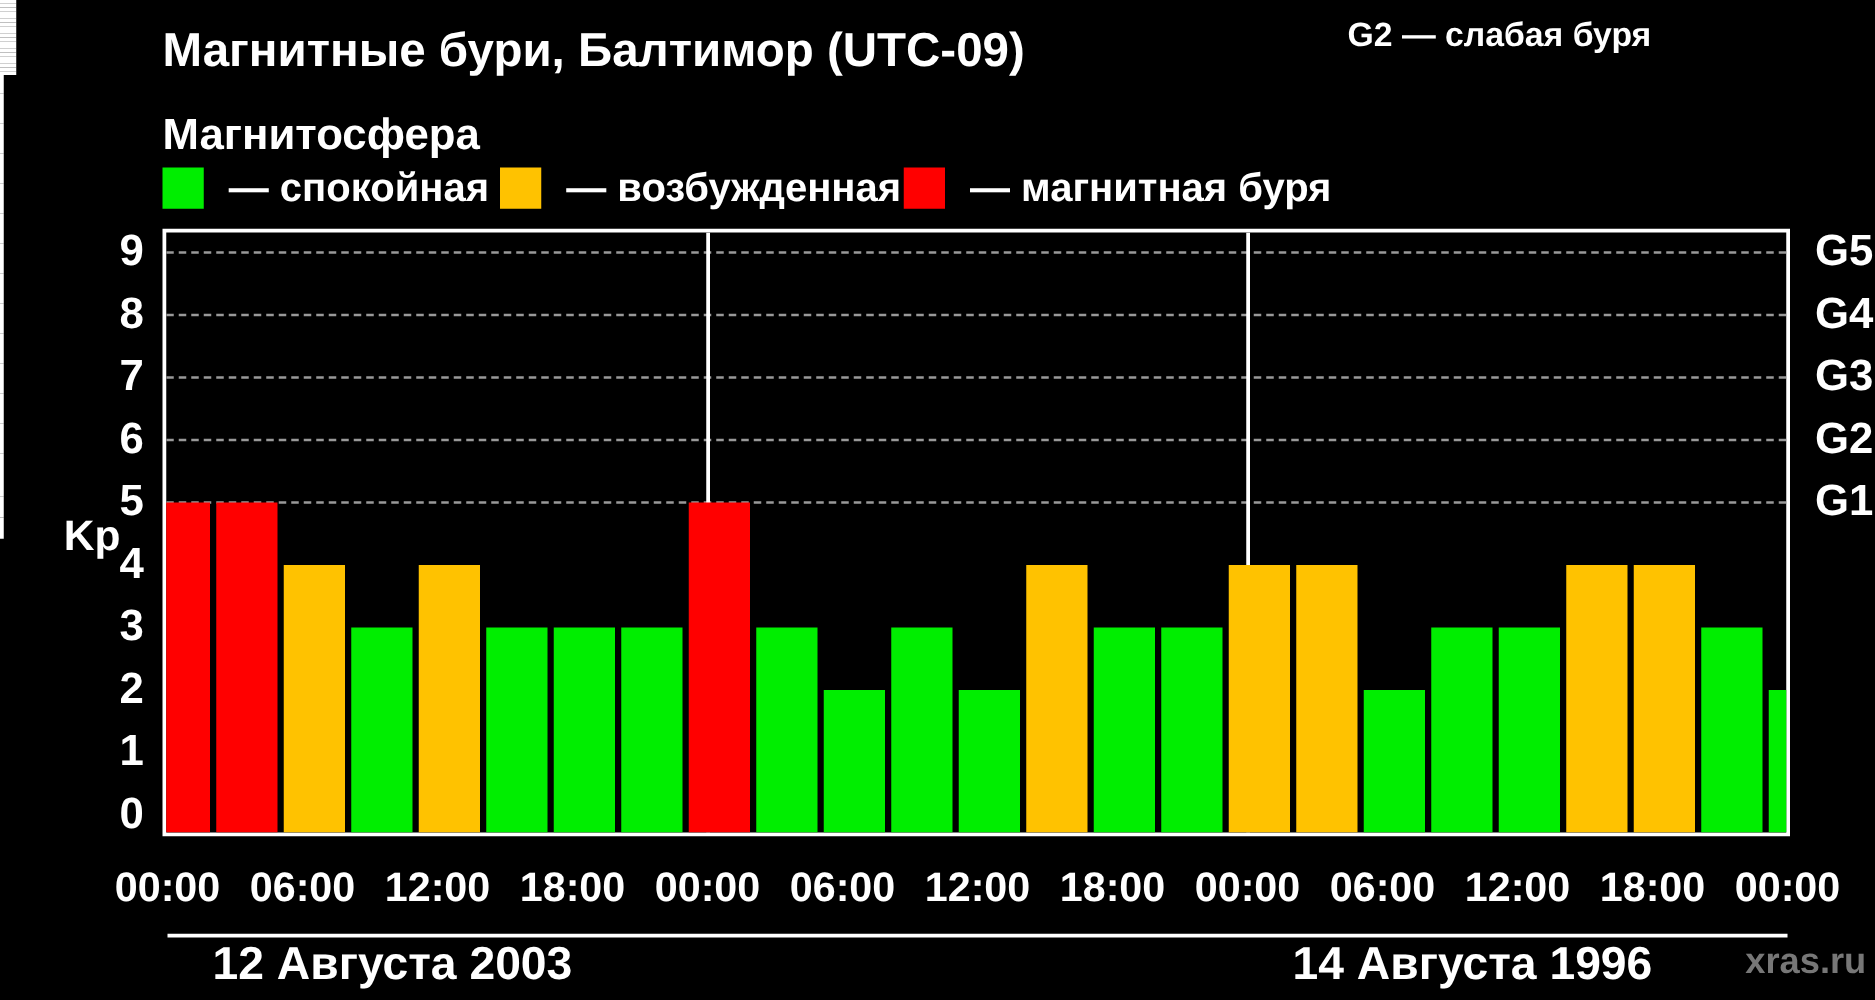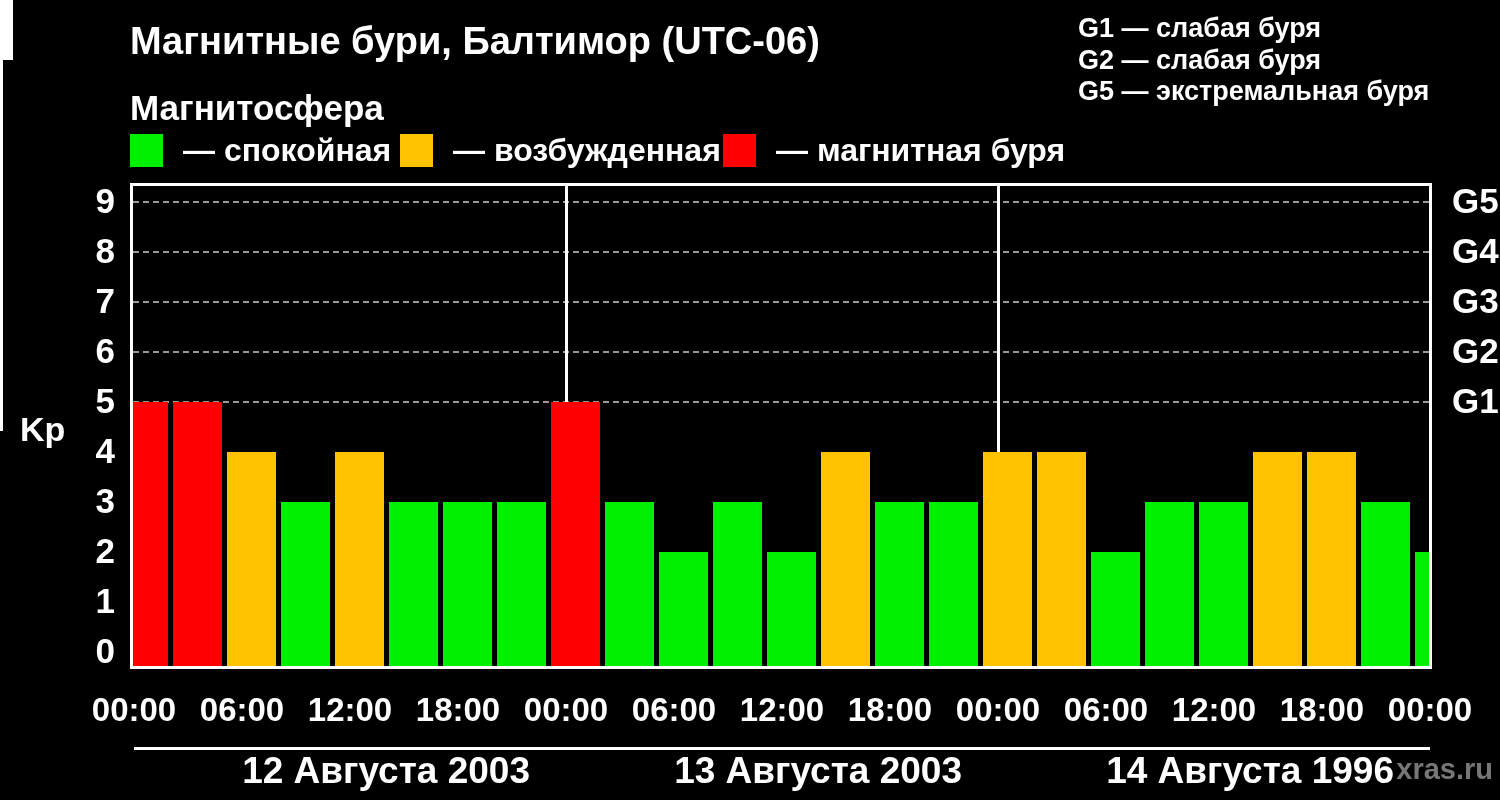--- a/index.html
+++ b/index.html
@@ -15,48 +15,46 @@
   #g-legend{left:1078px;top:13px;line-height:31.5px;font-size:27px;}
   #g-legend div{white-space:nowrap;}
   #plot{left:130px;top:183px;width:1302px;height:486px;border:3px solid #fff;
         box-sizing:border-box;overflow:hidden;background:#000;}
   .grid{position:absolute;left:0;width:100%;height:0;border-top:2px dashed #999;}
   .vline{position:absolute;top:0;bottom:0;width:3px;background:#fff;}
   .bar{position:absolute;bottom:0;}
   .ylab{font-size:35px;width:60px;text-align:right;}
   .glab{font-size:35px;text-align:left;}
   .xlab{font-size:33px;width:120px;text-align:center;}
-  .datelab{font-size:37px;width:360px;text-align:right;white-space:nowrap;}
-  #kp-label{left:20px;top:410px;font-size:34px;}
+  .datelab{font-size:37px;width:360px;text-align:left;white-space:nowrap;}
+  #kp-label{left:51px;top:410px;font-size:34px;}
   #bracket{height:3px;background:#fff;top:747px;}
   #watermark{right:7px;top:753px;font-size:29px;color:#777;}
 </style>
 </head>
 <body>
 
-<div class="abs" id="title">Магнитные бури, Балтимор (UTC-06)</div>
+<div class="abs" id="title">Магнитные бури, Балтимор (UTC-09)</div>
 <div class="abs" id="subtitle">Магнитосфера</div>
 
 <div class="abs legend-item" style="left:130px;">
   <span class="swatch" style="background: rgb(0, 238, 0);"></span>
   <span class="lab">— спокойная</span>
 </div>
 <div class="abs legend-item" style="left:400px;">
   <span class="swatch" style="background: rgb(255, 194, 0);"></span>
   <span class="lab">— возбужденная</span>
 </div>
 <div class="abs legend-item" style="left:723px;">
   <span class="swatch" style="background: rgb(255, 0, 0);"></span>
   <span class="lab">— магнитная буря</span>
 </div>
 
 <div class="abs" id="g-legend">
-  <div>G1 — слабая буря</div>
   <div>G2 — слабая буря</div>
-  <div>G5 — экстремальная буря</div>
 </div>
 
 <div class="abs" id="kp-label">Kp</div>
 
 <div class="abs" id="plot">
     <div class="grid" style="top: 215px;"></div>
     <div class="grid" style="top: 165px;"></div>
     <div class="grid" style="top: 115px;"></div>
     <div class="grid" style="top: 65px;"></div>
     <div class="grid" style="top: 15px;"></div>
@@ -161,17 +159,16 @@
     <div class="abs xlab" style="left: 1262px; top: 691px;">18:00</div>
     <div style="left: 1374.5px; top: 669px; width: 3px; height: 9px; background: rgb(255, 255, 255);"></div>
     <div style="left: 1428.5px; top: 669px; width: 3px; height: 15px; background: rgb(255, 255, 255);"></div>
     <div class="abs xlab" style="left: 1370px; top: 691px;">00:00</div>
     <div id="bracket" class="abs" style="left: 134px; width: 1296px;"></div>
     <div style="left: 132.5px; top: 733px; width: 3px; height: 17px; background: rgb(255, 255, 255);"></div>
     <div style="left: 564.5px; top: 733px; width: 3px; height: 17px; background: rgb(255, 255, 255);"></div>
     <div style="left: 996.5px; top: 733px; width: 3px; height: 17px; background: rgb(255, 255, 255);"></div>
     <div style="left: 1428.5px; top: 733px; width: 3px; height: 17px; background: rgb(255, 255, 255);"></div>
     <div class="abs datelab" style="left: 170px; top: 750px;">12 Августа 2003</div>
-    <div class="abs datelab" style="left: 602px; top: 750px;">13 Августа 2003</div>
     <div class="abs datelab" style="left: 1034px; top: 750px;">14 Августа 1996</div>
   </div>
 
 <div class="abs" id="watermark">xras.ru</div>
 
 </body></html>

